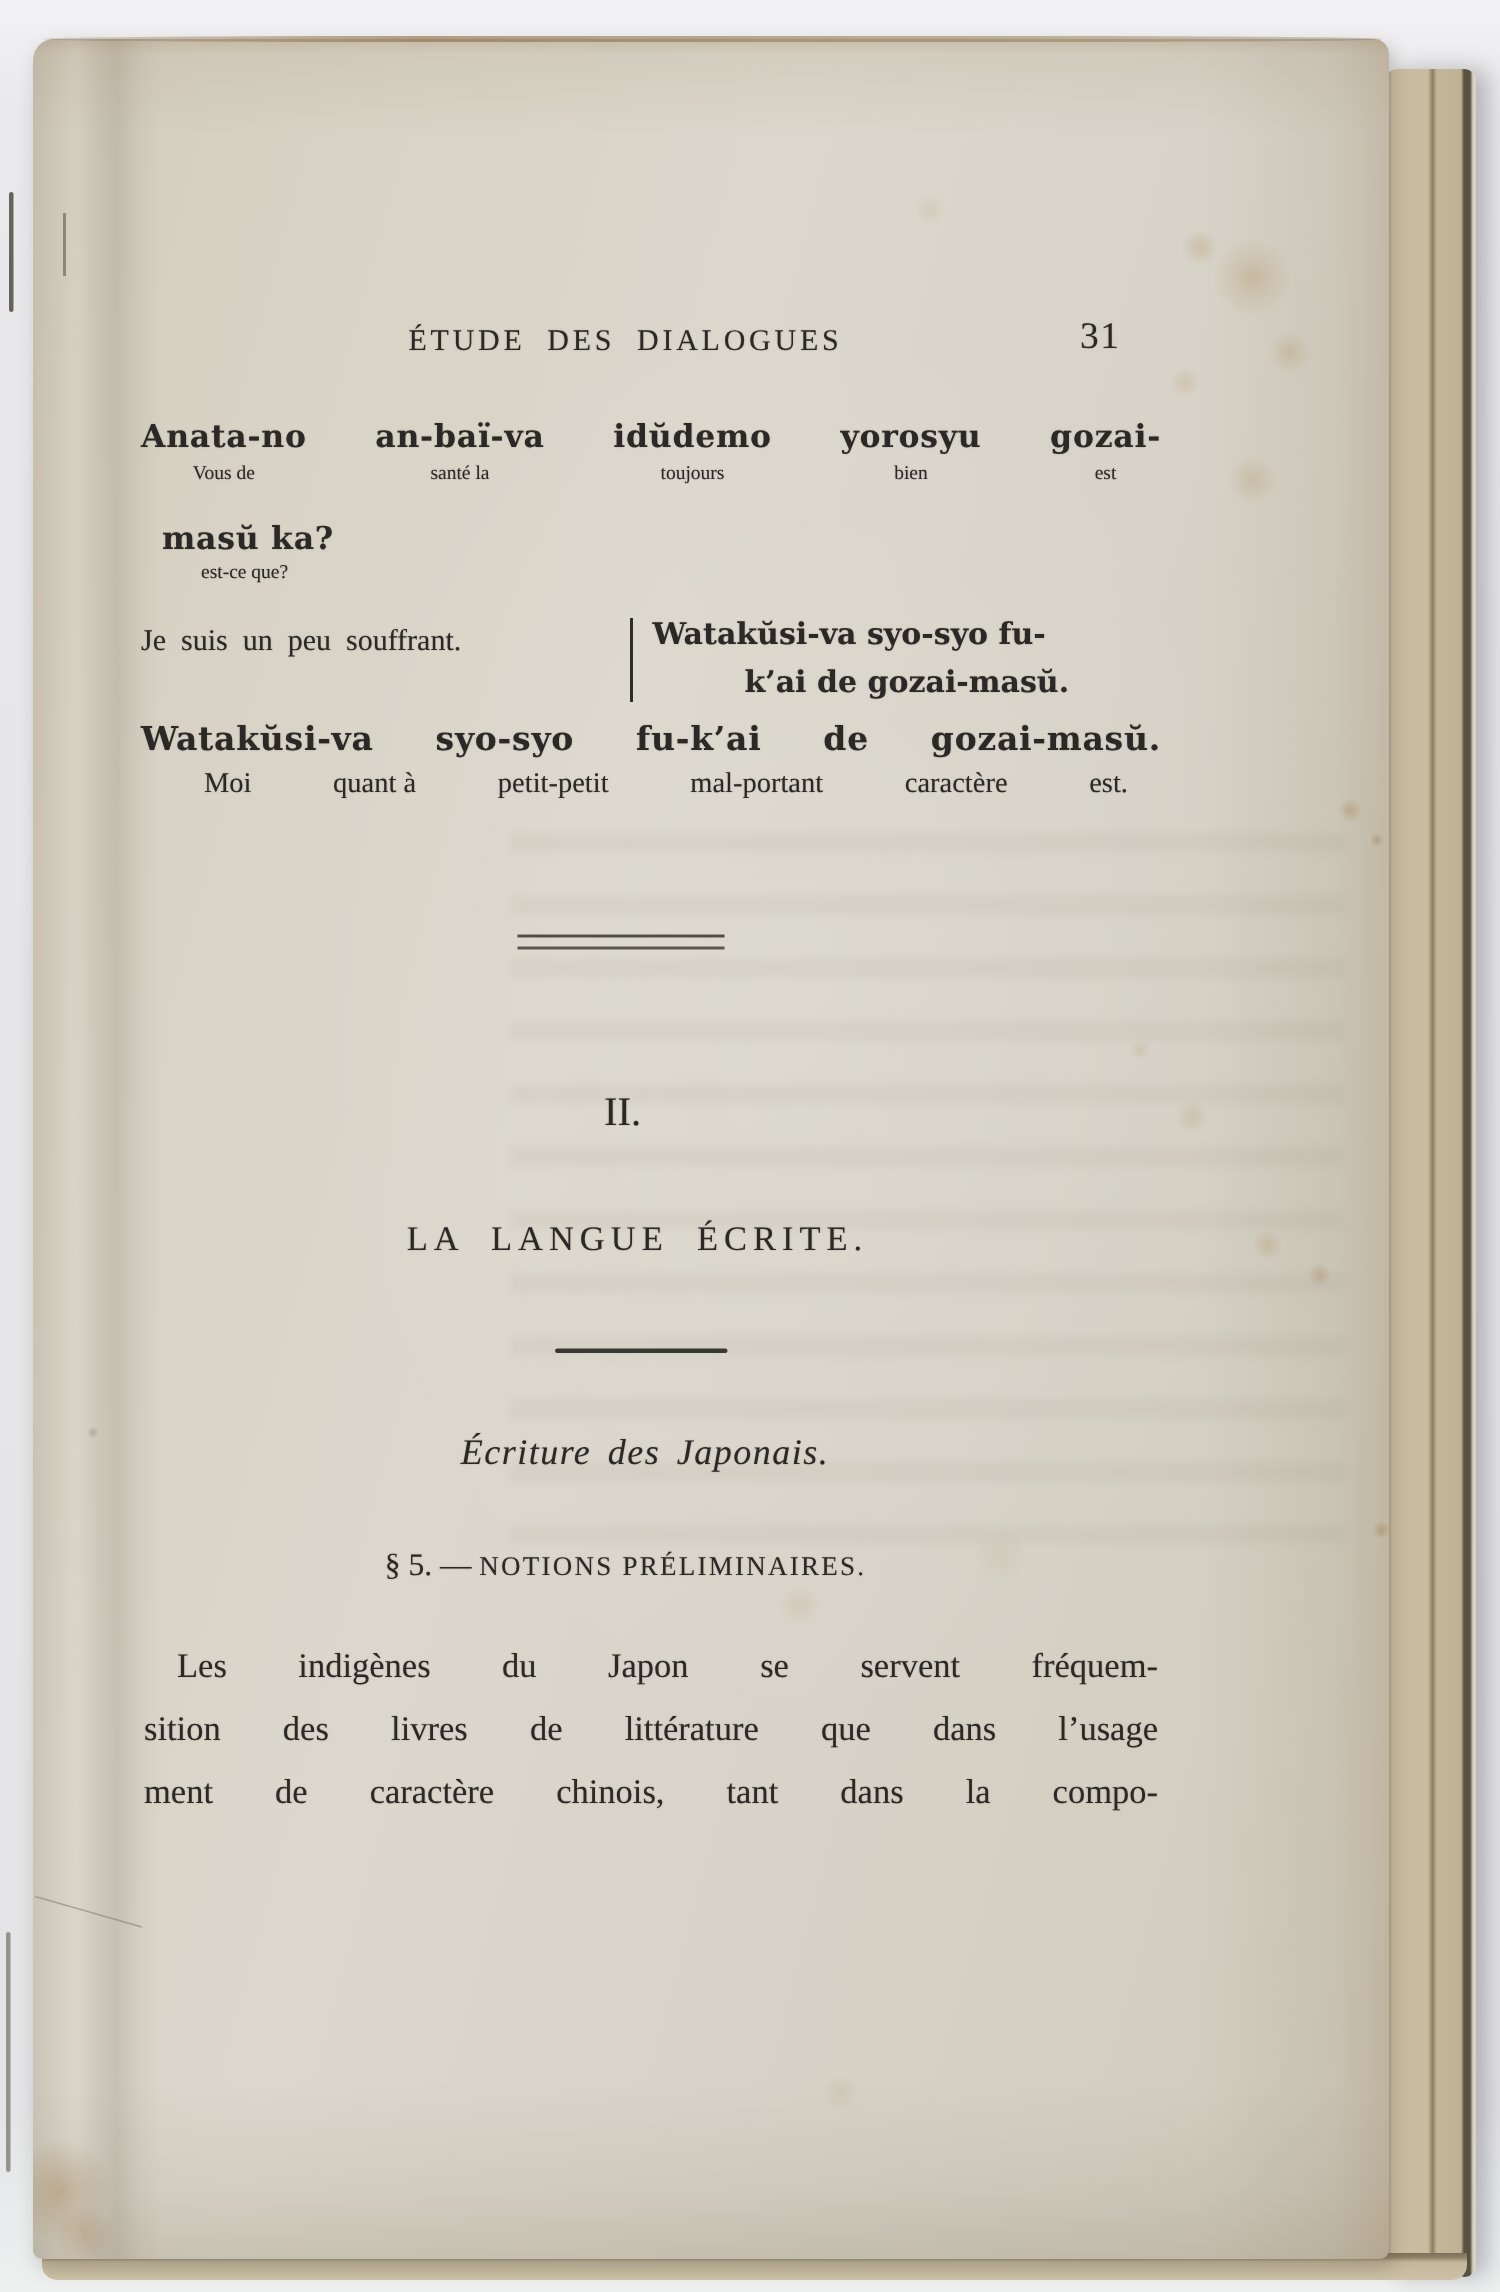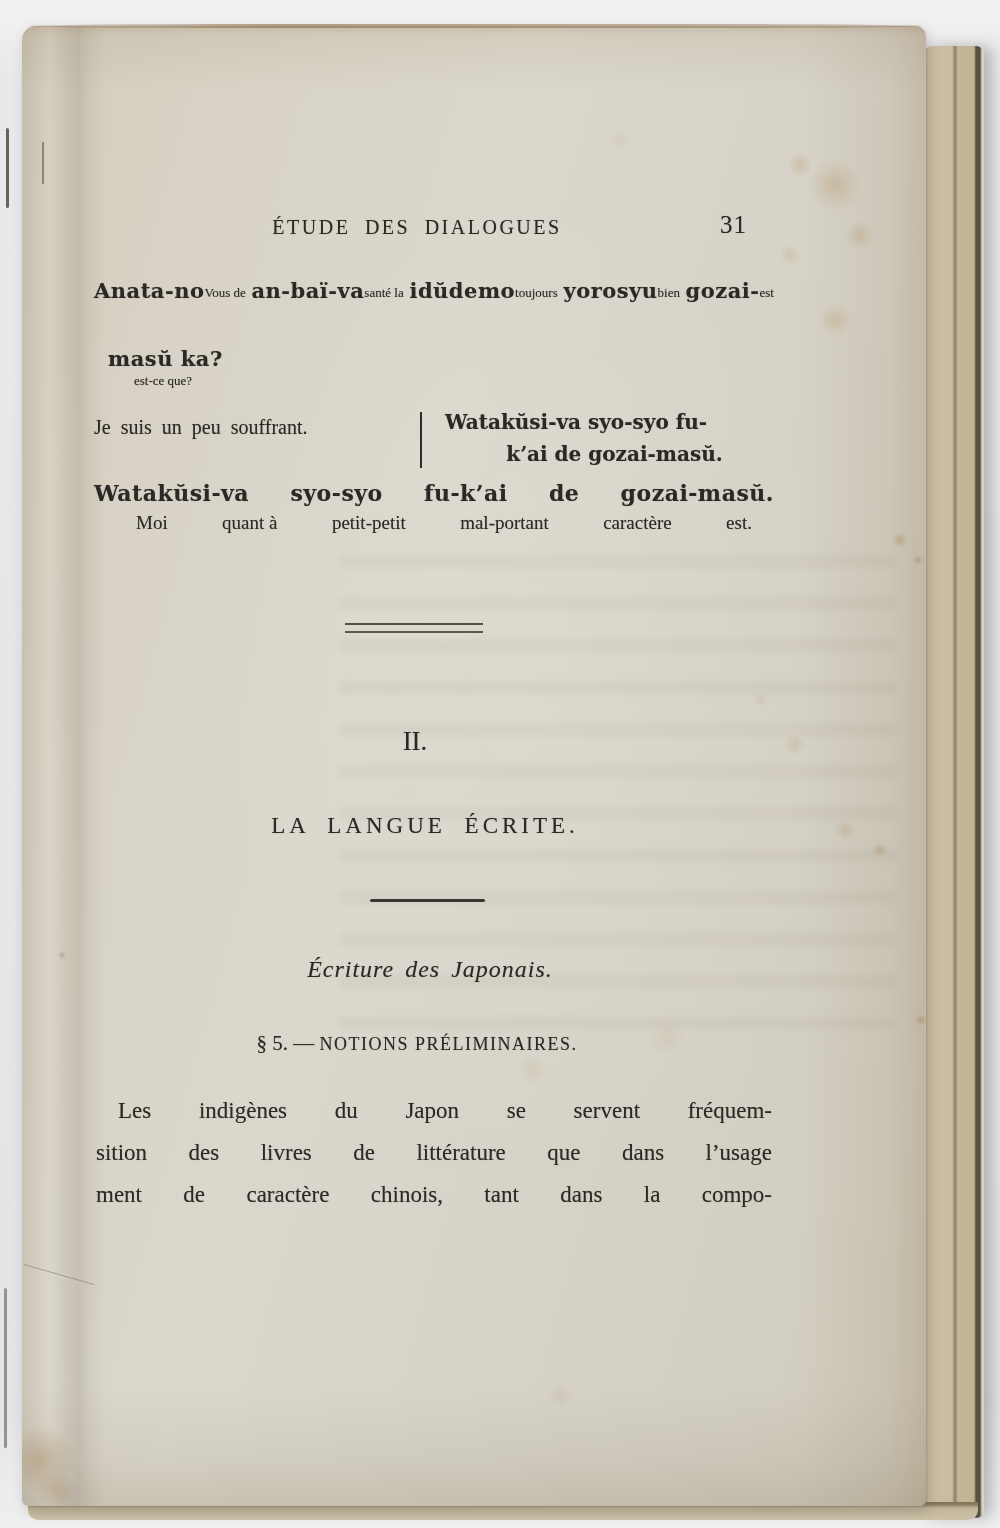--- a/index.html
+++ b/index.html
@@ -64,31 +64,31 @@
     background:rgba(128,122,110,0.55);transform:rotate(16deg);}
   .tick{position:absolute;left:20px;top:116px;width:2px;height:42px;background:rgba(60,50,40,0.45);}
 
   
   .content{position:absolute;left:72px;top:0;width:680px;height:100%;color:#2b2925;
     text-shadow:0 0 1px rgba(43,41,37,0.35);}
   .running-head{position:absolute;top:190px;left:-17px;width:100%;text-align:center;
     font-size:20px;letter-spacing:2.5px;word-spacing:7px;}
   .page-num{position:absolute;top:185px;right:27px;font-size:25px;letter-spacing:1px;}
   .il-row{position:absolute;top:252px;left:0;width:100%;display:flex;justify-content:space-between;}
-  .il-pair{display:flex;flex-direction:row;align-items:center;}
+  .il-pair{display:flex;flex-direction:column;align-items:center;}
   .bold-jp{font-family:"DejaVu Serif","Liberation Serif",serif;font-weight:bold;}
   .il-word{font-size:21px;letter-spacing:0.5px;}
   .il-gloss{font-size:13px;margin-top:4px;}
   .line2-block{position:absolute;top:320px;left:14px;}
   .line2-block .il-word{display:block;}
   .line2-block .il-gloss{display:block;margin-left:26px;margin-top:2px;}
   .dlg{position:absolute;top:384px;left:0;width:100%;height:100px;}
   .dlg-left{position:absolute;left:0;top:6px;font-size:20px;word-spacing:5px;}
   .dlg-bar{position:absolute;left:326px;top:2px;width:2px;height:56px;background:#2f2d29;}
-  .dlg-right{position:absolute;left:341px;top:0;width:339px;font-size:20px;margin-left:10px;}
+  .dlg-right{position:absolute;left:341px;top:0;width:339px;font-size:20px;}
   .dlg-r2{text-align:center;margin-top:8px;}
   .il2-words{position:absolute;top:454px;left:0;width:100%;display:flex;justify-content:space-between;
     font-size:22px;letter-spacing:0.5px;gap:32px;}
   .il2-gloss{position:absolute;top:486px;left:0;width:100%;display:flex;justify-content:space-between;
     box-sizing:border-box;padding:0 22px 0 42px;font-size:19px;}
   .rule-double{position:absolute;top:597px;left:251px;width:138px;height:6px;
     border-top:2px solid rgba(58,55,48,0.85);border-bottom:2px solid rgba(58,55,48,0.8);}
   .sec-num{position:absolute;top:700px;left:-19px;width:100%;text-align:center;font-size:27px;}
   .sec-title{position:absolute;top:787px;left:-9px;width:100%;text-align:center;
     font-size:23px;letter-spacing:4px;word-spacing:9px;}

